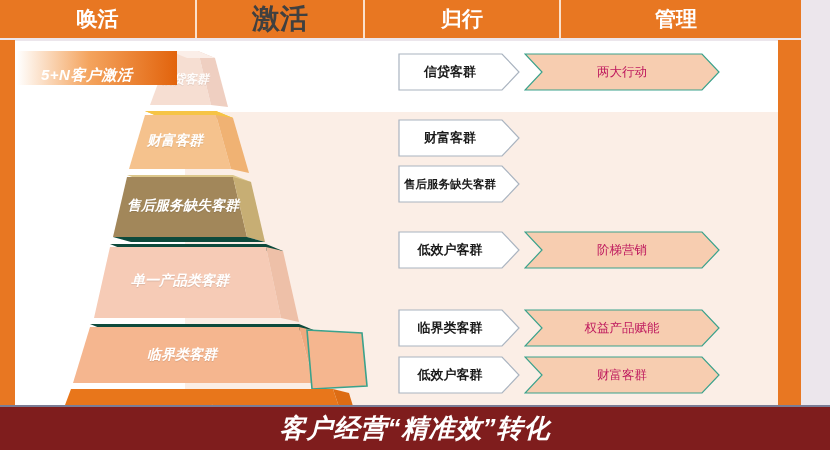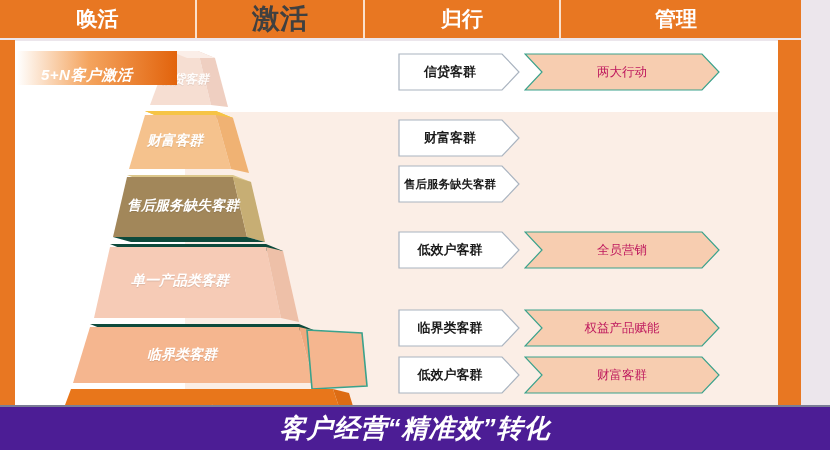--- a/index.html
+++ b/index.html
@@ -74,21 +74,21 @@
   .arw .arwtxt{
     position:absolute;left:0;top:0;width:196px;height:38px;
     display:flex;align-items:center;justify-content:center;
     font-size:12.5px;color:#be185d;white-space:nowrap;
     font-family:"Liberation Serif","DejaVu Serif",serif;
   }
 
   
   .banner{
     position:absolute;left:0;top:407px;width:830px;height:43px;
-    background:#4c1d95;
+    background:#7f1d1d;
     display:flex;align-items:center;justify-content:center;
   }
   .banner span{
     color:#ffffff;font-size:26px;font-weight:bold;font-style:italic;
     letter-spacing:1px;
   }
   .bottom-strip{position:absolute;left:0;top:405px;width:830px;height:2px;background:#7a7d96;}
 </style>
 </head>
 <body>
@@ -197,21 +197,21 @@
     <div class="lbl">
       <svg width="122" height="38">
           <polygon points="1,1 104,1 121,19 104,37 1,37" fill="#ffffff" stroke="#aab4c0" stroke-width="1.2"></polygon>
         </svg>
       <div class="lbltxt">低效户客群</div>
     </div>
     <div class="arw">
       <svg width="196" height="38">
           <polygon points="1,1 178,1 195,19 178,37 1,37 18,19" fill="#f7cdb0" stroke="#3aa28c" stroke-width="1.2"></polygon>
         </svg>
-      <div class="arwtxt">全员营销</div>
+      <div class="arwtxt">阶梯营销</div>
     </div>
   </div>
 
   <div class="row" style="left:398px;top:309px;width:330px;">
     <div class="lbl">
       <svg width="122" height="38">
           <polygon points="1,1 104,1 121,19 104,37 1,37" fill="#ffffff" stroke="#aab4c0" stroke-width="1.2"></polygon>
         </svg>
       <div class="lbltxt">临界类客群</div>
     </div>

